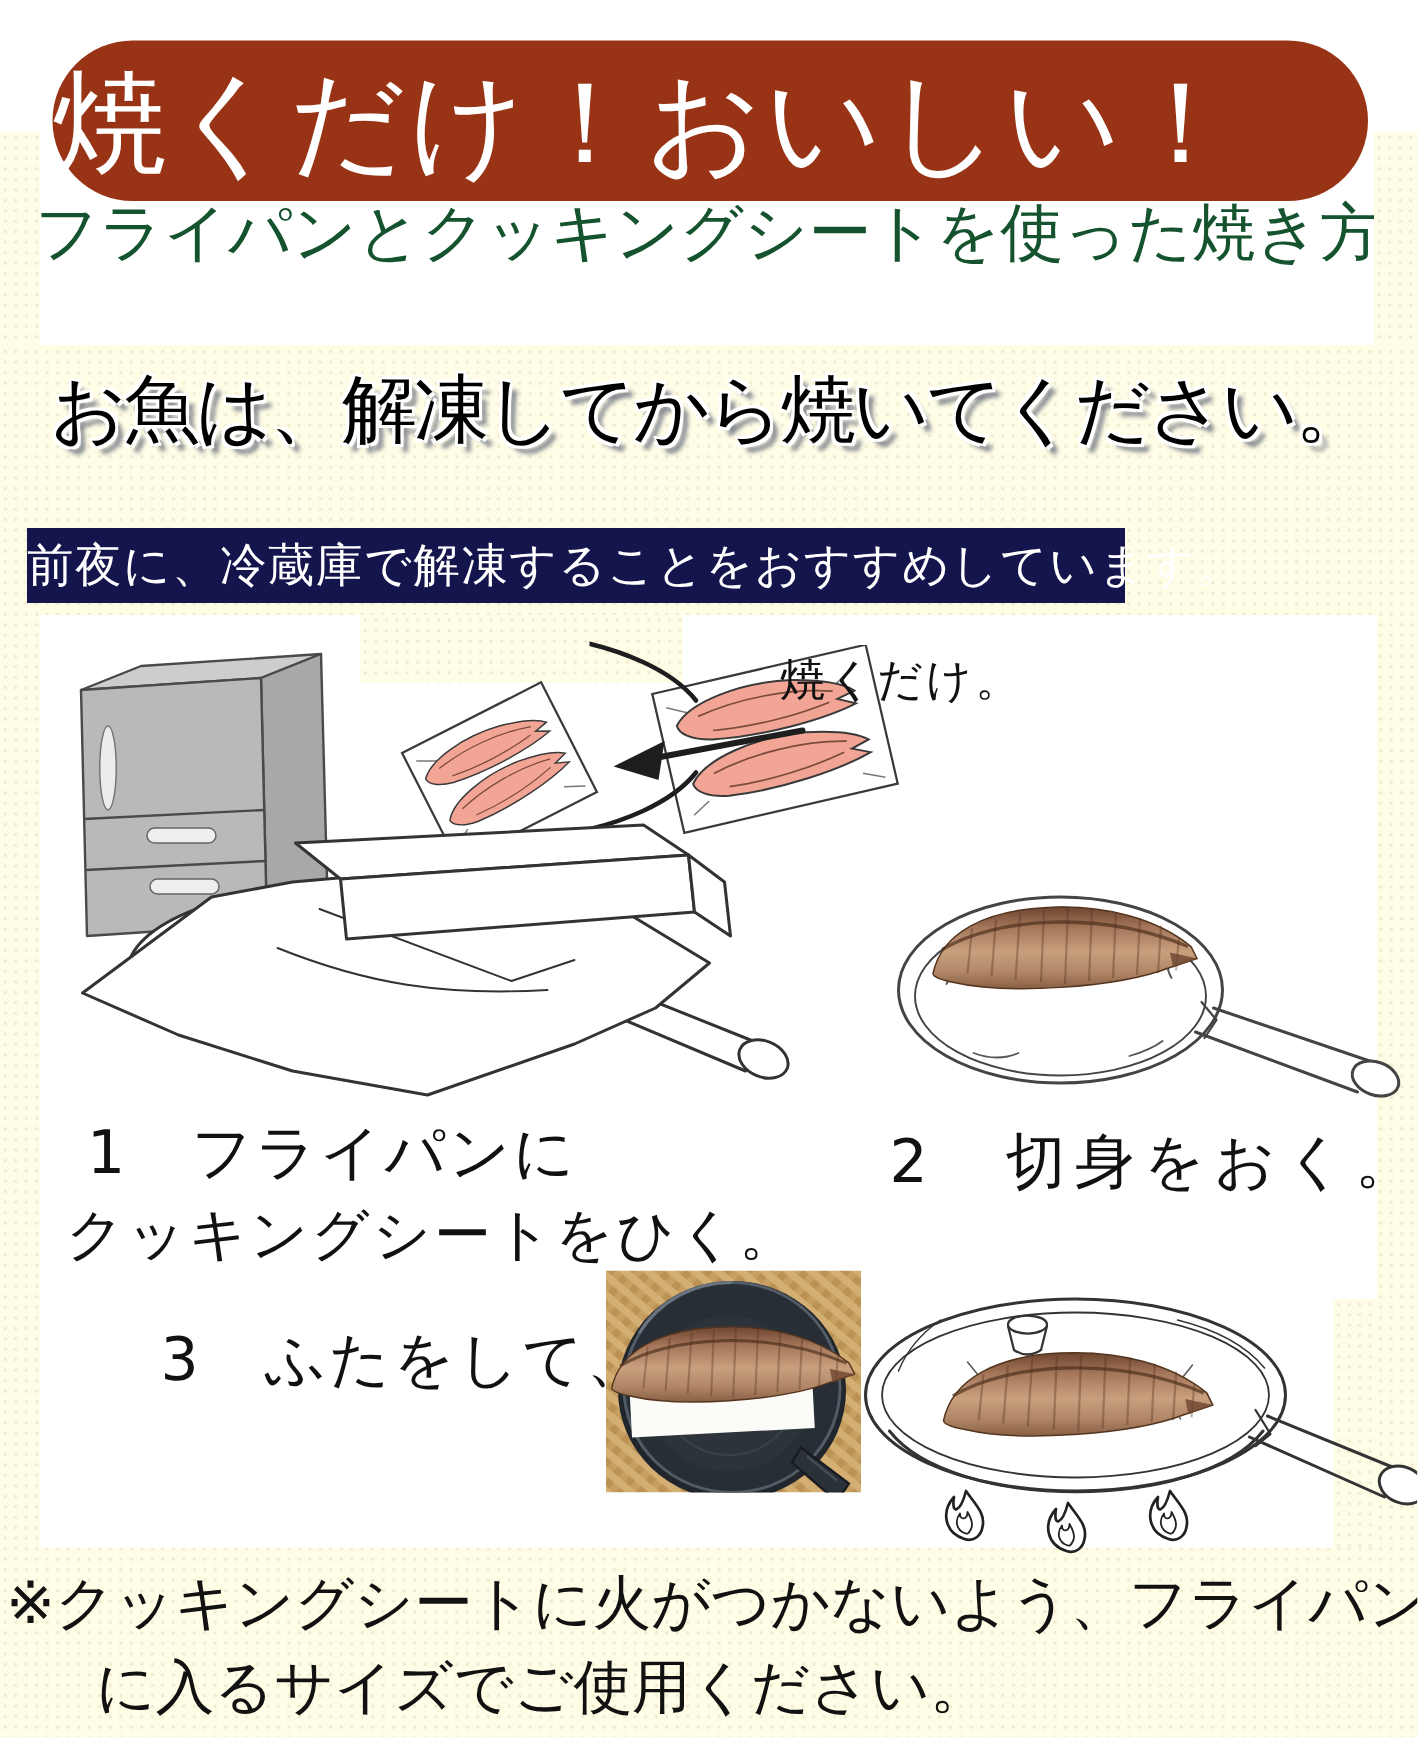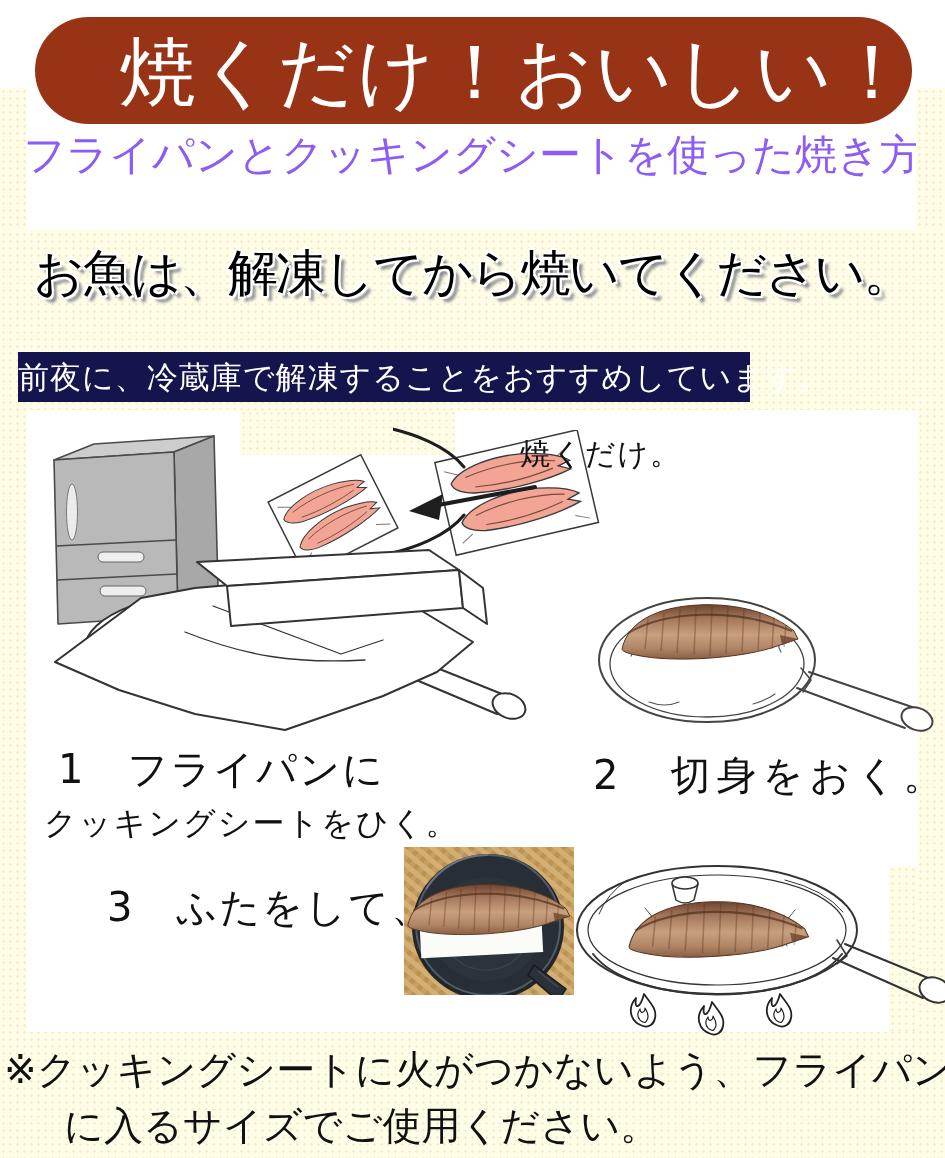--- a/index.html
+++ b/index.html
@@ -11,27 +11,27 @@
     font-family:"DejaVu Sans","Liberation Sans",sans-serif;
     color:#111;
   }
   .abs{position:absolute;}
   
   .header{left:0;top:0;width:945px;height:230px;background:#fff;}
   .corner{background-color:#FFFDE6;background-image:radial-gradient(#f0ebd2 1.2px,transparent 1.3px);background-size:7px 7px;}
   .corner.l{left:0;top:88px;width:27px;height:142px;}
   .corner.r{left:916px;top:88px;width:29px;height:142px;}
   .banner{
-    left:35px;top:17px;width:877px;height:107px;border-radius:56px;
-    background:#993315;text-align:right;line-height:109px;
+    left:35px;top:27px;width:877px;height:107px;border-radius:56px;
+    background:#993315;text-align:left;line-height:109px;
     color:#fff;font-size:76px;letter-spacing:2px;white-space:nowrap;
   }
   .subtitle{
     left:0;top:127px;width:945px;text-align:center;
-    font-size:42px;color:#8b5cf6;letter-spacing:0;white-space:nowrap;
+    font-size:42px;color:#14532d;letter-spacing:0;white-space:nowrap;
   }
   
   .headline{
     left:0;top:240px;width:945px;text-align:center;white-space:nowrap;
     font-family:"DejaVu Serif","Liberation Serif",serif;font-weight:normal;
     font-size:50px;letter-spacing:-2px;color:#000;
     text-shadow:-2px -2px 0 #fff,2px -2px 0 #fff,-2px 2px 0 #fff,2px 2px 0 #fff,5px 5px 3px rgba(125,130,140,.95);
   }
   .notice{
     left:18px;top:352px;width:732px;height:50px;background:#15154E;
@@ -42,21 +42,21 @@
   .patch.a{left:240px;top:410px;width:215px;height:45px;}
   .patch.b{left:889px;top:866px;width:29px;height:166px;}
   
   .t{white-space:nowrap;color:#111;}
   .bubble-text{left:520px;top:430px;font-size:30px;line-height:47px;letter-spacing:2px;}
   .bubble-text span{display:block;}
   .step{font-size:40px;line-height:54px;letter-spacing:2px;}
   .step span{display:block;}
   .step1{left:44px;top:742px;}
   .step1 .ind{padding-left:14px;}
-  .step1 .l2{font-size:32px;}
+  .step1 .l2{font-size:38px;}
   .step2{left:593px;top:748px;letter-spacing:6px;}
   .step3{left:58px;top:876px;line-height:62px;margin-left:33px;}
   .step3 .ind{padding-left:16px;}
   .footnote{left:4px;top:1042px;font-size:39px;line-height:56px;letter-spacing:0;}
   .footnote span{display:block;}
   .footnote .l2{padding-left:60px;}
   svg{display:block;}
 </style>
 </head>
 <body>

